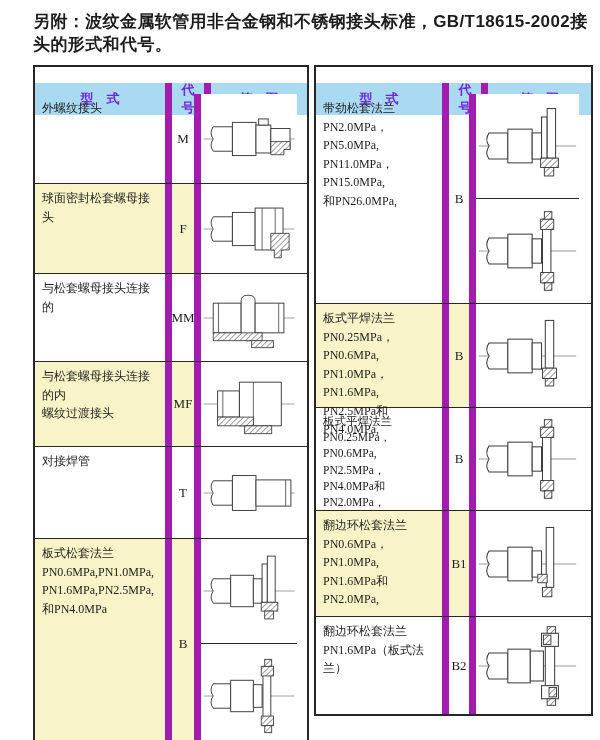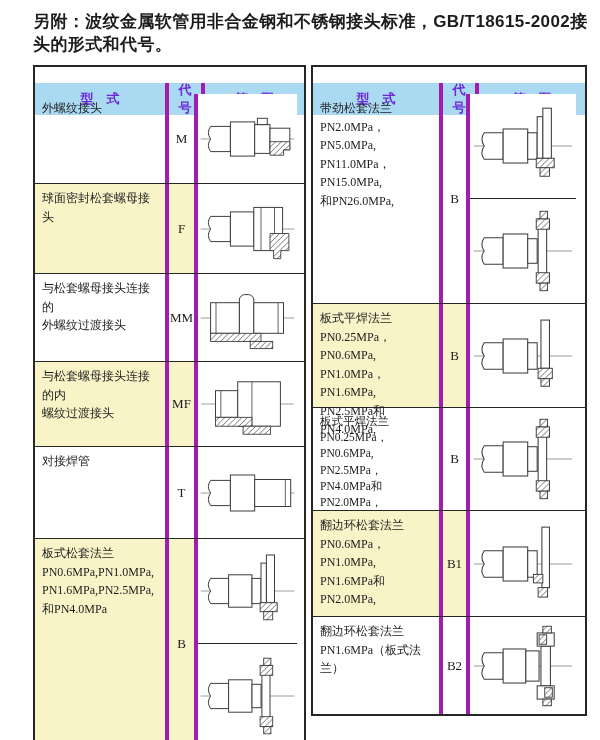--- a/index.html
+++ b/index.html
@@ -9,21 +9,21 @@
     font-family:"Liberation Sans", sans-serif;
   }
   .title {
     margin:10px 0 0 33px; font-size:17px; font-weight:bold; color:#1c1c1c;
     letter-spacing:0.4px; font-family:"Liberation Sans", sans-serif;
   }
   .tables { display:flex; gap:5px; margin:9px 0 0 33px; align-items:flex-start; }
   .tbl { border:2px solid #262626; background:#fff; }
   .row { display:flex; }
   .row + .row { border-top:1px solid #262626; }
-  .c { border-left:4px solid #a21caf; }
+  .c { border-left:7px solid #a21caf; }
   .row .c:first-child { border-left:none; }
   .type {
     padding:5px 7px; display:flex; flex-direction:column; justify-content:flex-start;
     font-size:12px; line-height:18.5px; color:#1c1c1c;
     font-family:"Liberation Serif", serif;
   }
   .type.tight { line-height:16.2px; font-size:11.5px; }
   .code {
     display:flex; align-items:center; justify-content:center;
     font-size:13px; color:#1c1c1c; font-family:"Liberation Serif", serif;
@@ -105,21 +105,20 @@
             <line class="i" x1="85" y1="21" x2="85" y2="69"></line>
             <path class="hs" fill="url(#hatch)" d="M80,50 H101 V69 H92 V78 H84 V69 H80 Z"></path>
           </svg>
         </div>
       </div>
     </div>
 
     <div class="row" style="height:88px">
       <div class="c type">
         <div>与松套螺母接头连接的</div>
-        <div>外螺纹过渡接头</div>
       </div>
       <div class="c code">MM</div>
       <div class="c sketch">
         <div class="sub">
           <svg class="d" width="100" height="82" viewBox="0 0 110 90">
             <line class="cl" x1="3" y1="45" x2="107" y2="45"></line>
             <rect class="s" x="14" y="28" width="32" height="34"></rect>
             <line class="i" x1="20" y1="28" x2="20" y2="62"></line>
             <rect class="s" x="46" y="19" width="16" height="52" rx="6"></rect>
             <rect class="s" x="62" y="28" width="33" height="34"></rect>

